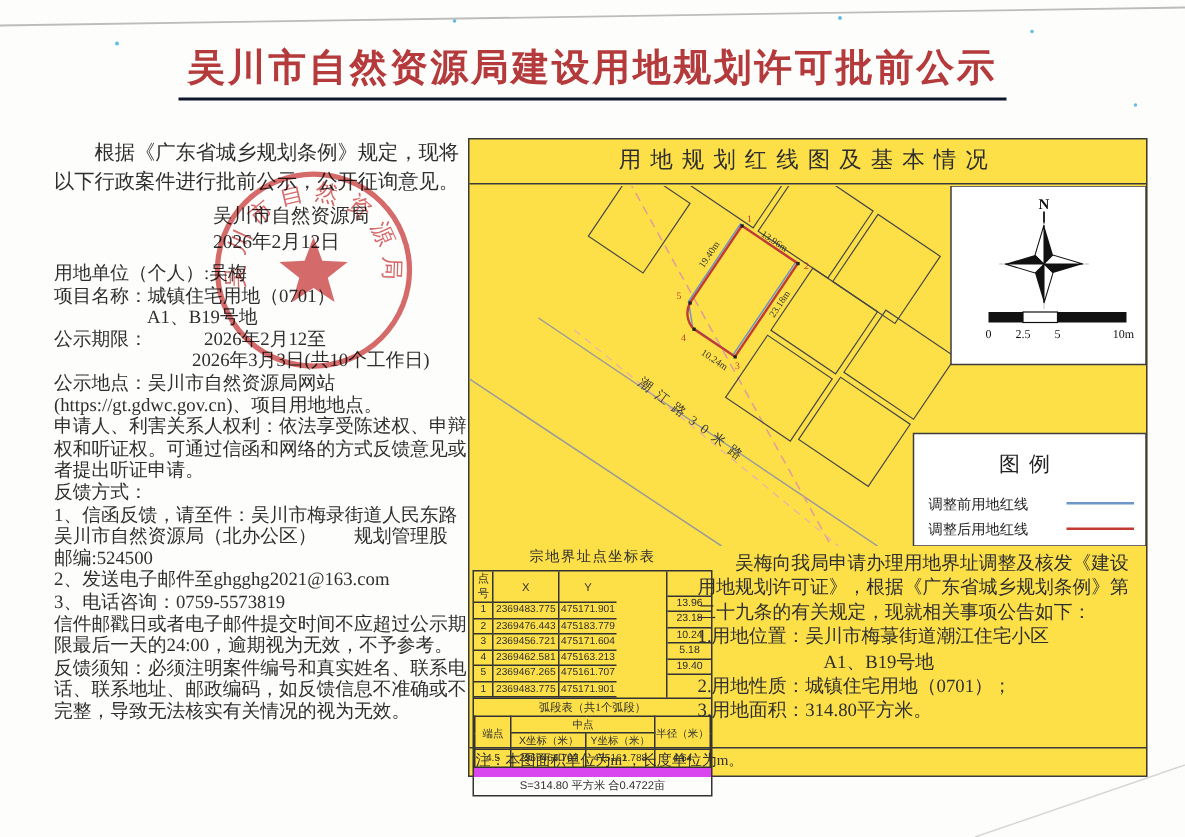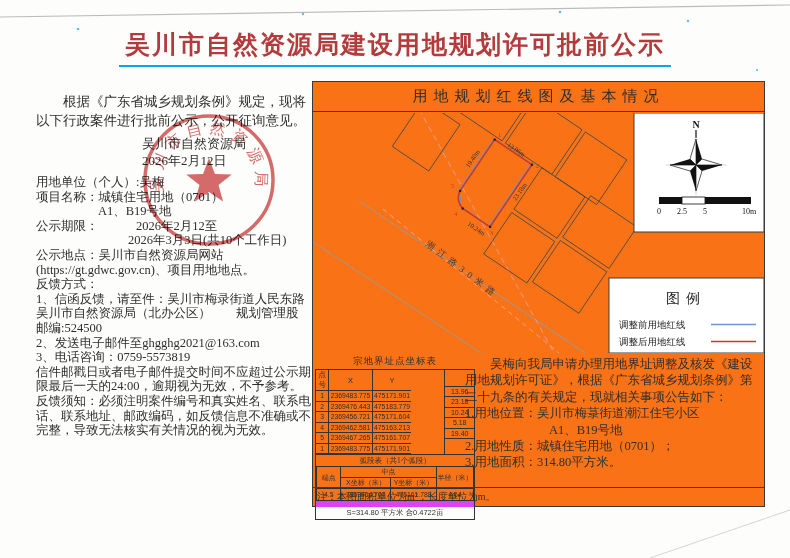--- a/index.html
+++ b/index.html
@@ -6,36 +6,36 @@
   body{
     width:790px;height:558px;position:relative;overflow:hidden;
     background:#fdfdfc;
     font-family:"Liberation Serif","DejaVu Serif",serif;
     color:#2e2e2e;
   }
   
   .title-wrap{position:absolute;left:0;top:28px;width:790px;text-align:center;}
   .doc-title{
     display:inline-block;font-size:25px;font-weight:600;letter-spacing:2px;
-    color:#b43a3c;border-bottom:2px solid #0ea5e9;padding:0 6px 4px 6px;
+    color:#b43a3c;border-bottom:2px solid #0f172a;padding:0 6px 4px 6px;
   }
   
   .leftcol{position:absolute;left:36px;top:92px;width:276px;}
   .intro{font-size:13.5px;line-height:19px;text-indent:2em;}
   .sig{margin:5px 0 6px 106px;font-size:13px;line-height:17px;}
   .info{font-size:12.5px;line-height:14.6px;}
   .info .ln{margin:0;}
   .ind-a1{padding-left:62px;}
   .ind-date{padding-left:92px;}
   
   .seal{position:absolute;left:134px;top:105px;width:150px;height:150px;
         opacity:.82;mix-blend-mode:multiply;pointer-events:none;}
   
-  .panel{position:absolute;left:312px;top:81px;width:451px;height:424px;
-         border:1.5px solid #3a3a3a;background:#f97316;}
+  .panel{position:absolute;left:312px;top:92px;width:451px;height:424px;
+         border:1.5px solid #3a3a3a;background:#fde047;}
   .p-header{position:absolute;left:0;top:0;width:100%;height:29px;line-height:29px;
             text-align:center;font-size:15px;letter-spacing:6px;
             border-bottom:1.5px solid #3a3a3a;}
   .map{position:absolute;left:0;top:31px;}
   .p-table{position:absolute;left:2px;top:272px;width:160px;height:133px;
            font-family:"Liberation Sans","DejaVu Sans",sans-serif;}
   .t-title{height:15px;line-height:15px;text-align:center;font-size:9.5px;
            font-family:"Liberation Serif","DejaVu Serif",serif;letter-spacing:1px;}
   .t-box{border:1px solid #333;}
   .t-flex{display:flex;gap:33px;}
@@ -84,20 +84,21 @@
     <div>2026年2月12日</div>
   </div>
   <div class="info">
     <div class="ln">用地单位（个人）:吴梅</div>
     <div class="ln">项目名称：城镇住宅用地（0701）</div>
     <div class="ln ind-a1">A1、B19号地</div>
     <div class="ln">公示期限：　　　2026年2月12至</div>
     <div class="ln ind-date">2026年3月3日(共10个工作日)</div>
     <div class="ln">公示地点：吴川市自然资源局网站</div>
     <div class="ln">(https://gt.gdwc.gov.cn)、项目用地地点。</div>
+    <div class="ln">申请人、利害关系人权利：依法享受陈述权、申辩权和听证权。可通过信函和网络的方式反馈意见或者提出听证申请。</div>
     <div class="ln">反馈方式：</div>
     <div class="ln">1、信函反馈，请至件：吴川市梅录街道人民东路吴川市自然资源局（北办公区）　　规划管理股</div>
     <div class="ln">邮编:524500</div>
     <div class="ln">2、发送电子邮件至ghgghg2021@163.com</div>
     <div class="ln">3、电话咨询：0759-5573819</div>
     <div class="ln">信件邮戳日或者电子邮件提交时间不应超过公示期限最后一天的24:00，逾期视为无效，不予参考。</div>
     <div class="ln">反馈须知：必须注明案件编号和真实姓名、联系电话、联系地址、邮政编码，如反馈信息不准确或不完整，导致无法核实有关情况的视为无效。</div>
   </div>
 </div>
 

